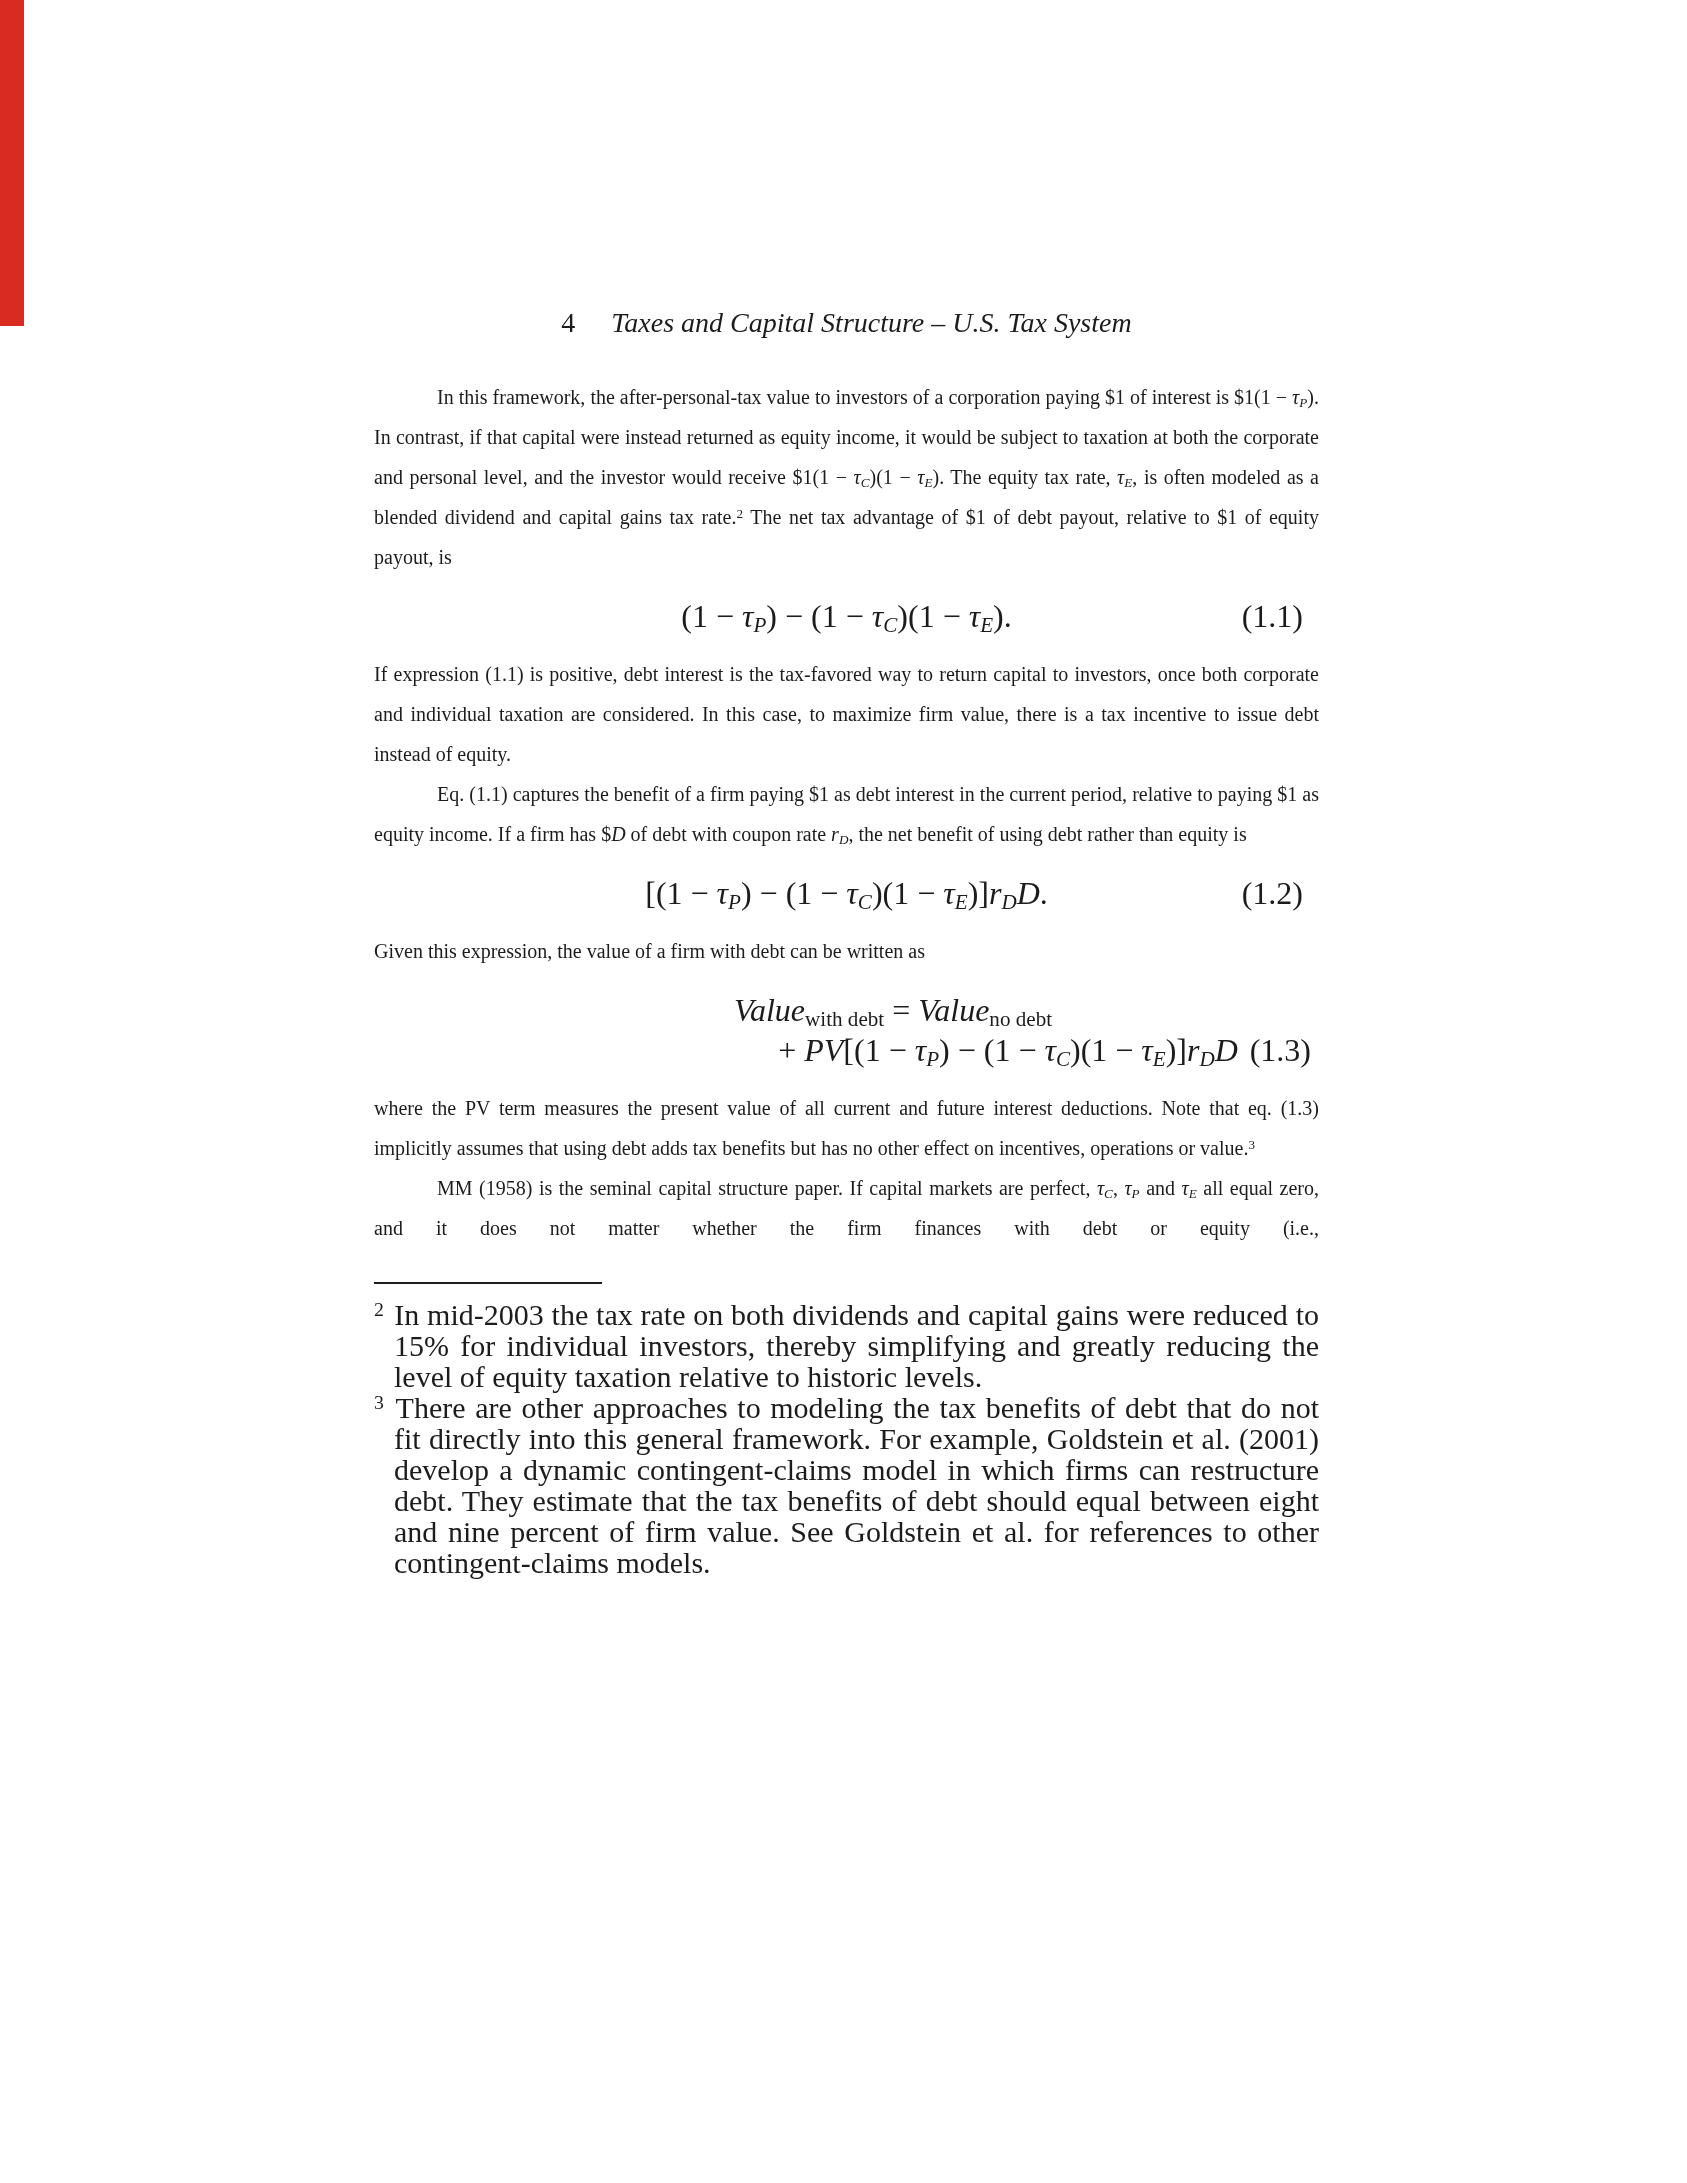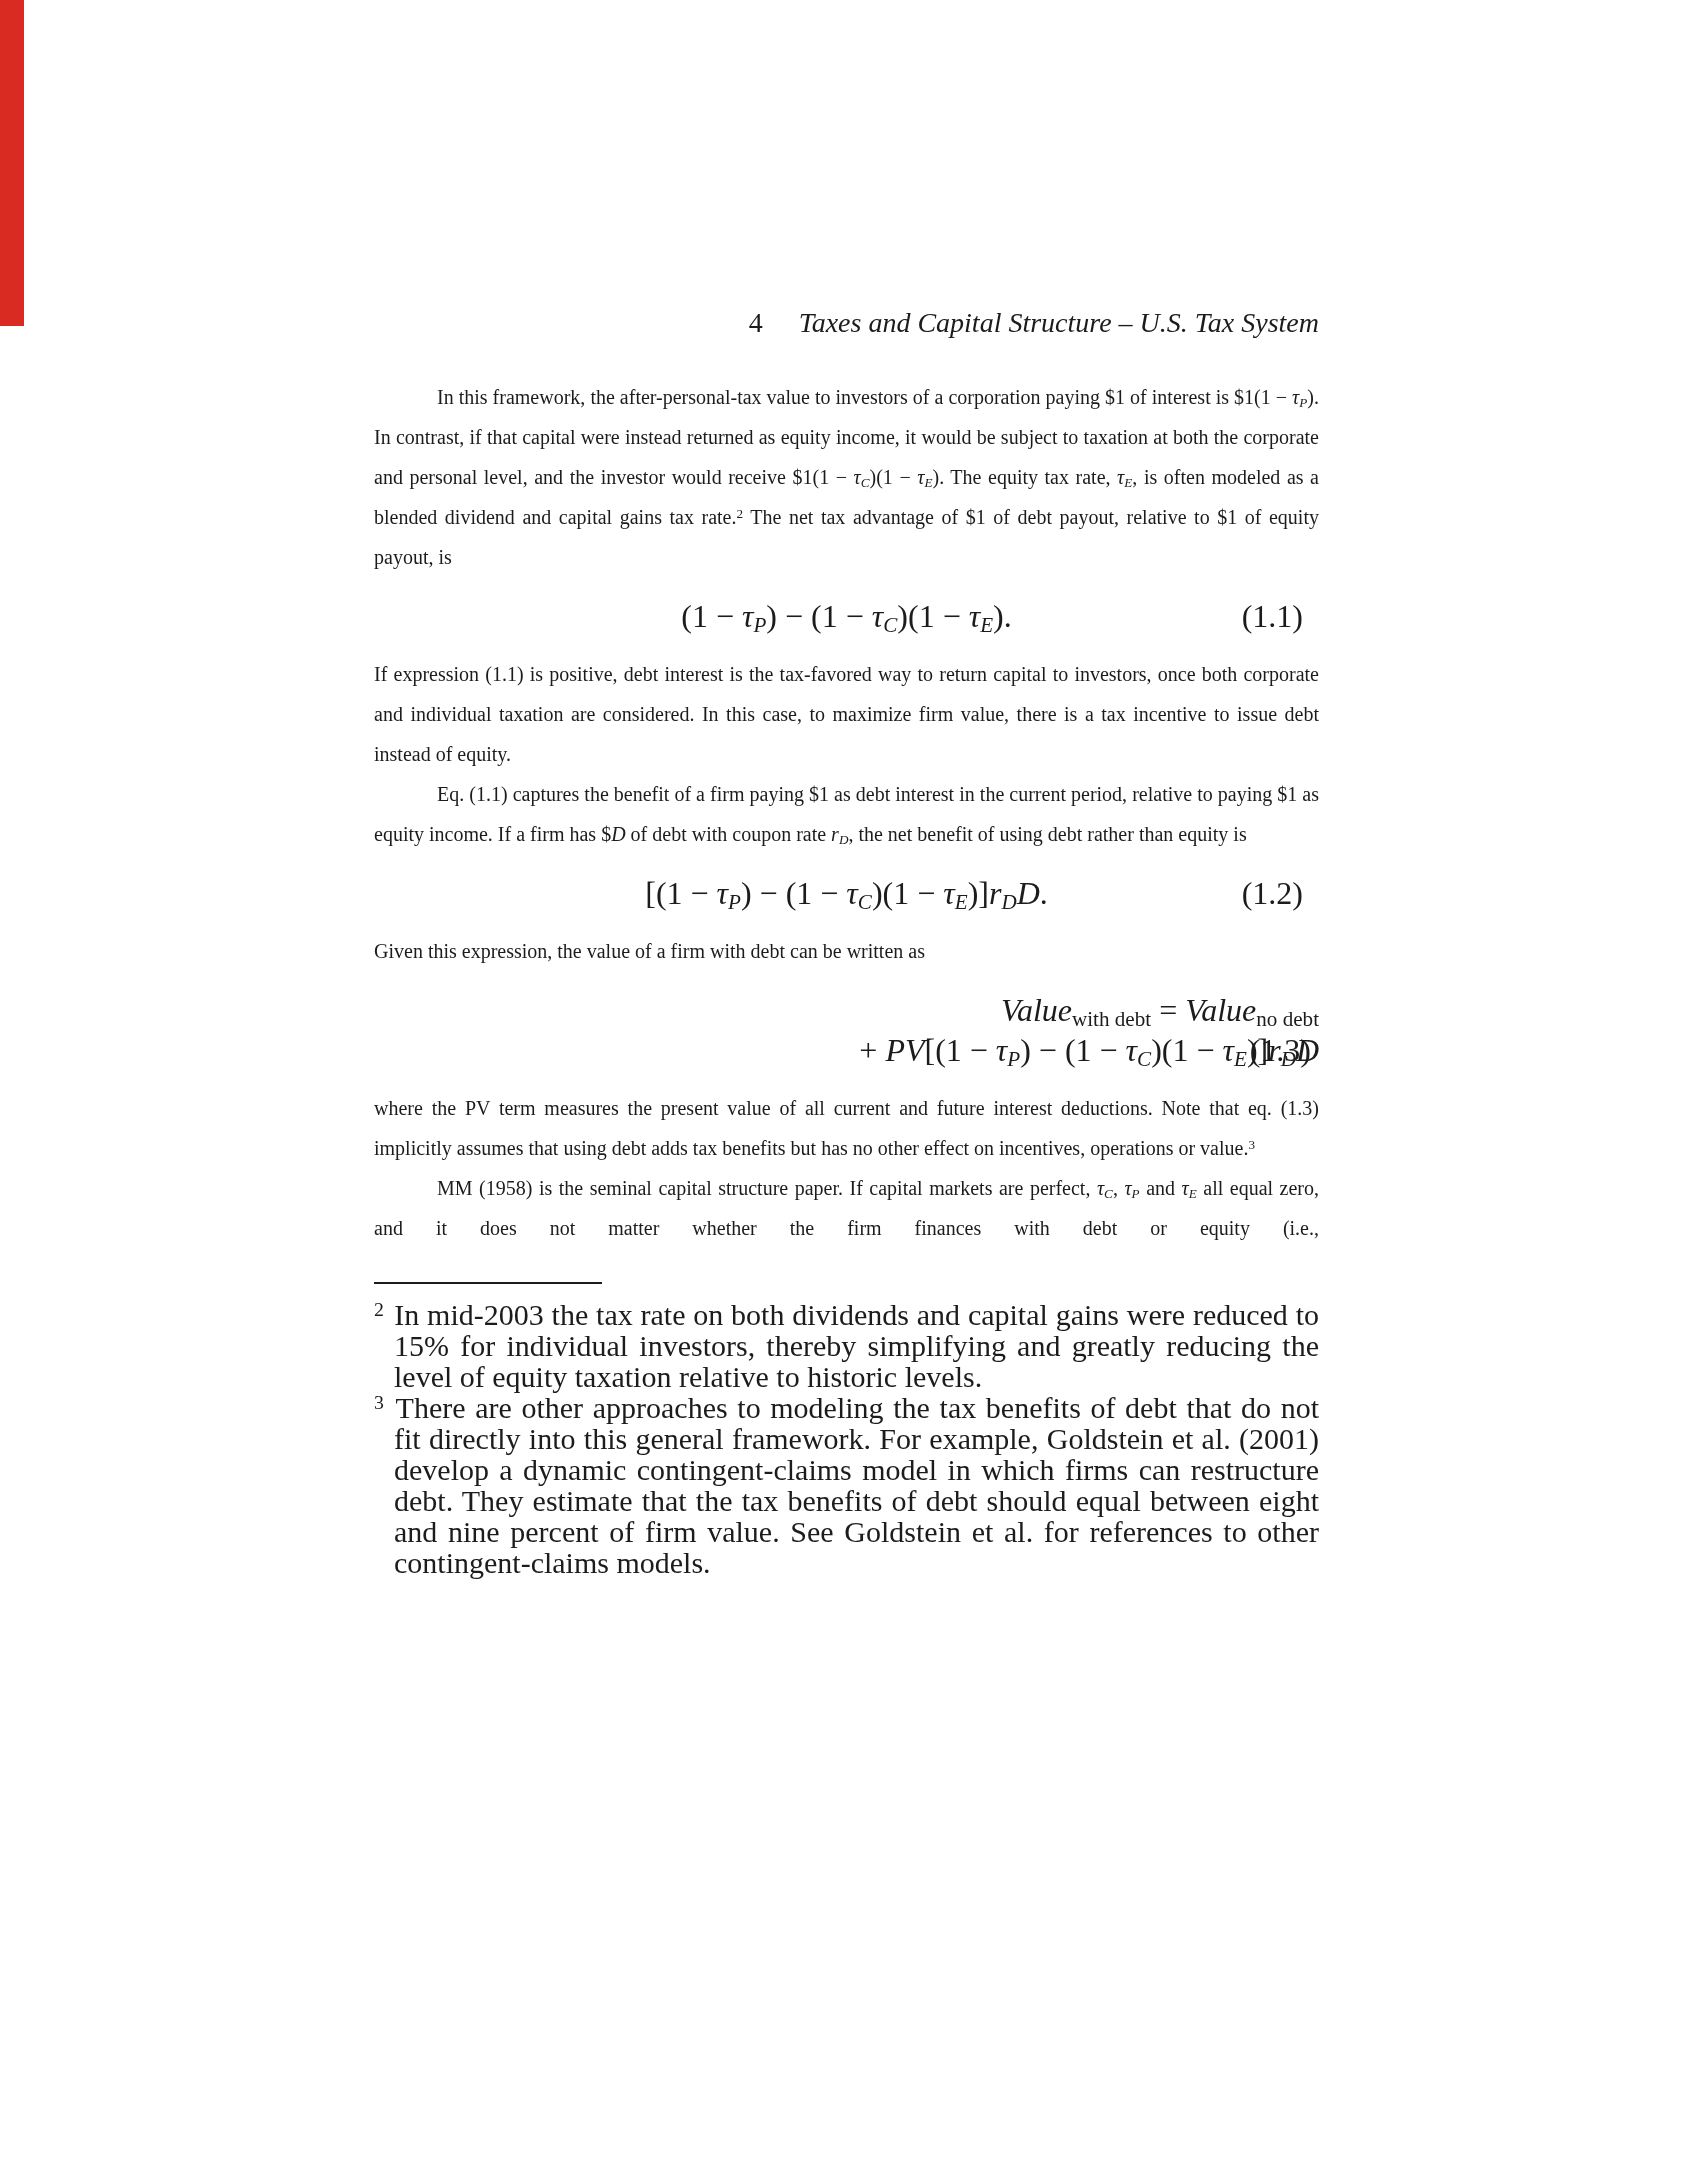--- a/index.html
+++ b/index.html
@@ -21,21 +21,21 @@
   .content {
     position: absolute;
     left: 374px;
     top: 306px;
     width: 945px;
   }
   .running-header {
     font-size: 28px;
     line-height: 34px;
     margin-bottom: 37px;
-    text-align: right;
+    text-align: center;
   }
   .pagenum { font-style: normal; margin-right: 36px; }
   .rh-title { font-style: italic; }
   p.body-par {
     margin: 0;
     font-size: 20px;
     line-height: 40px;
     text-align: justify;
   }
   p.indent { text-indent: 63px; }
@@ -43,21 +43,21 @@
   .equation {
     position: relative;
     font-size: 32px;
     line-height: 40px;
     margin: 18.5px 0;
   }
   .eq-single { text-align: center; }
   .eq-single .eq-num {
     position: absolute; right: 16px; top: 0;
   }
-  .eq-align { text-align: right; }
+  .eq-align { text-align: center; }
   .eq-line { padding-left: 93px; }
   .eq-indent2 { padding-left: 323px; }
   .eq-align .eq-num {
     position: absolute; right: 8px; bottom: 0;
   }
   sub { font-size: 66%; line-height: 0; vertical-align: -0.25em; }
   sup { font-size: 66%; line-height: 0; vertical-align: 0.45em; }
   .footnote-rule {
     width: 228px;
     border-top: 2px solid #1c1c1c;

